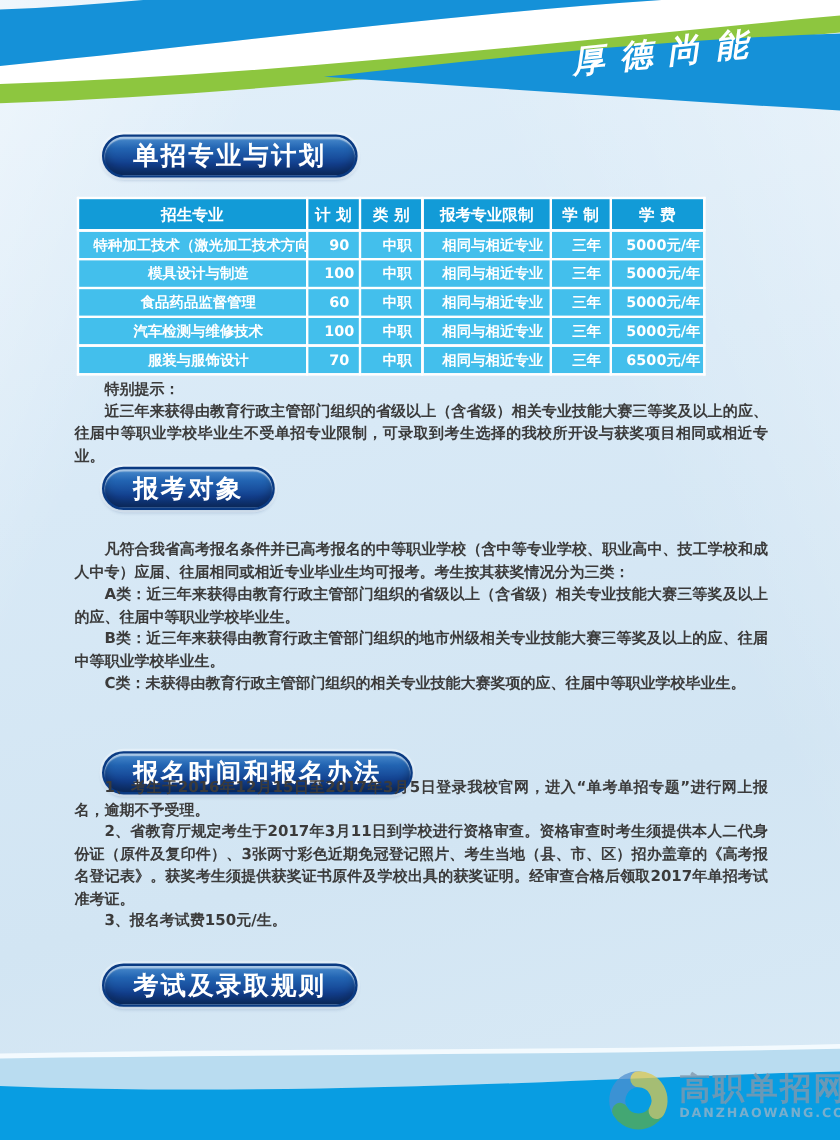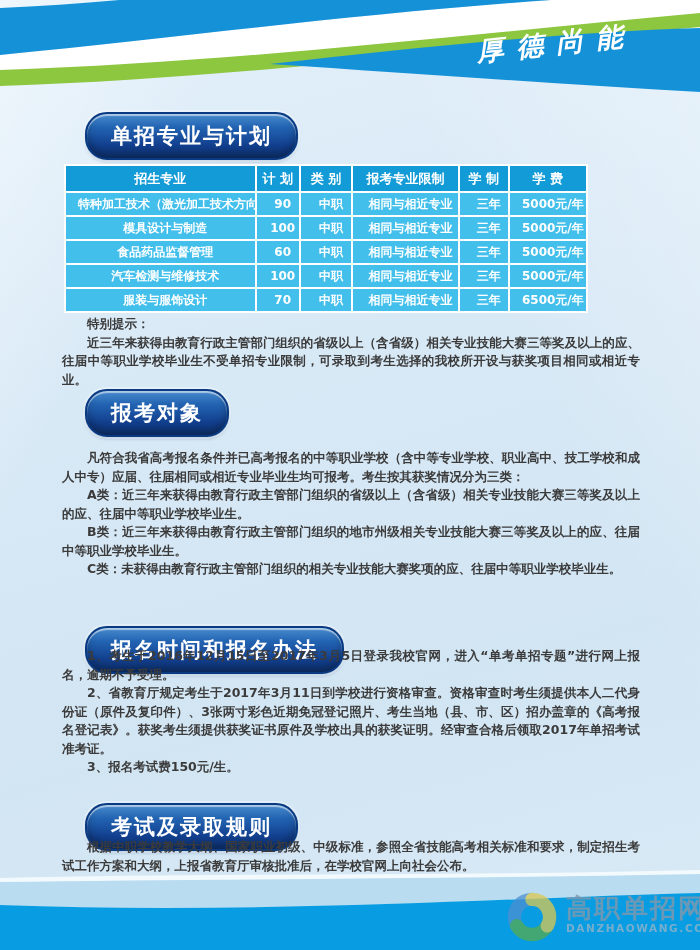--- a/index.html
+++ b/index.html
@@ -11,21 +11,21 @@
       linear-gradient(165deg,#e3f0fa 0%, #d8e9f6 38%, #d2e5f3 70%, #d9eaf6 100%);
     font-family:"DejaVu Sans", sans-serif;
   }
   svg.band{position:absolute; left:0; display:block;}
   .motto{
     position:absolute; left:476px; top:24px; width:190px;
     color:#ffffff; font-family:"DejaVu Serif", serif; font-style:italic; font-weight:bold;
     font-size:27px; letter-spacing:13px; transform:rotate(-6deg); white-space:nowrap;
   }
   .pill{
-    position:absolute; height:48px; box-sizing:border-box;
+    position:absolute; height:36px; box-sizing:border-box;
     display:inline-flex; align-items:center; padding:0 24px;
     border-radius:22px; border:2px solid #0a3a82;
     background:linear-gradient(180deg,#4a8cce 0%,#2264b2 30%,#123f8e 72%,#0e3576 100%);
     box-shadow: inset 0 2px 1px rgba(255,255,255,.55), inset 0 -5px 8px rgba(0,0,0,.28),
                 0 0 0 2px rgba(255,255,255,.35), 0 2px 3px rgba(20,60,120,.25);
     color:#fff; font-weight:bold; font-size:21px; letter-spacing:2px; white-space:nowrap;
   }
   .tablewrap{position:absolute; left:64px; top:164px; width:524px;}
   table{width:100%; border-collapse:collapse; table-layout:fixed;}
   th,td{
@@ -147,23 +147,20 @@
   </div>
   <div class="txt" style="top:647px;">
     <p>1、考生于2016年12月15日至2017年3月5日登录我校官网，进入“单考单招专题”进行网上报名，逾期不予受理。</p>
     <p>2、省教育厅规定考生于2017年3月11日到学校进行资格审查。资格审查时考生须提供本人二代身份证（原件及复印件）、3张两寸彩色近期免冠登记照片、考生当地（县、市、区）招办盖章的《高考报名登记表》。获奖考生须提供获奖证书原件及学校出具的获奖证明。经审查合格后领取2017年单招考试准考证。</p>
     <p>3、报名考试费150元/生。</p>
   </div>
 
   <div class="pill" style="left:85px; top:770px;margin-top:33px;">
     <span>考试及录取规则</span>
   </div>
-  <div class="txt" style="top:838px;">
-    <p>根据中职学校教学大纲、国家职业初级、中级标准，参照全省技能高考相关标准和要求，制定招生考试工作方案和大纲，上报省教育厅审核批准后，在学校官网上向社会公布。</p>
-  </div>
 
   <svg class="band" style="top:870px;" width="700" height="80" viewBox="0 0 700 80">
     <path d="M0,8 C220,3 460,6 700,0 L700,8 C460,14 220,13 0,16 Z" fill="#f3fafe"></path>
     <path d="M0,12 C220,9 460,9 700,4 L700,23 C520,27 260,45 0,35 Z" fill="#b9dcf0"></path>
     <path d="M0,35 C260,45 520,27 700,23 L700,80 L0,80 Z" fill="#089de2"></path>
   </svg>
 
   <div class="wm">
     <svg class="wm-logo" viewBox="0 0 56 56">
       <g fill="none" stroke-linecap="round" opacity="0.82">

